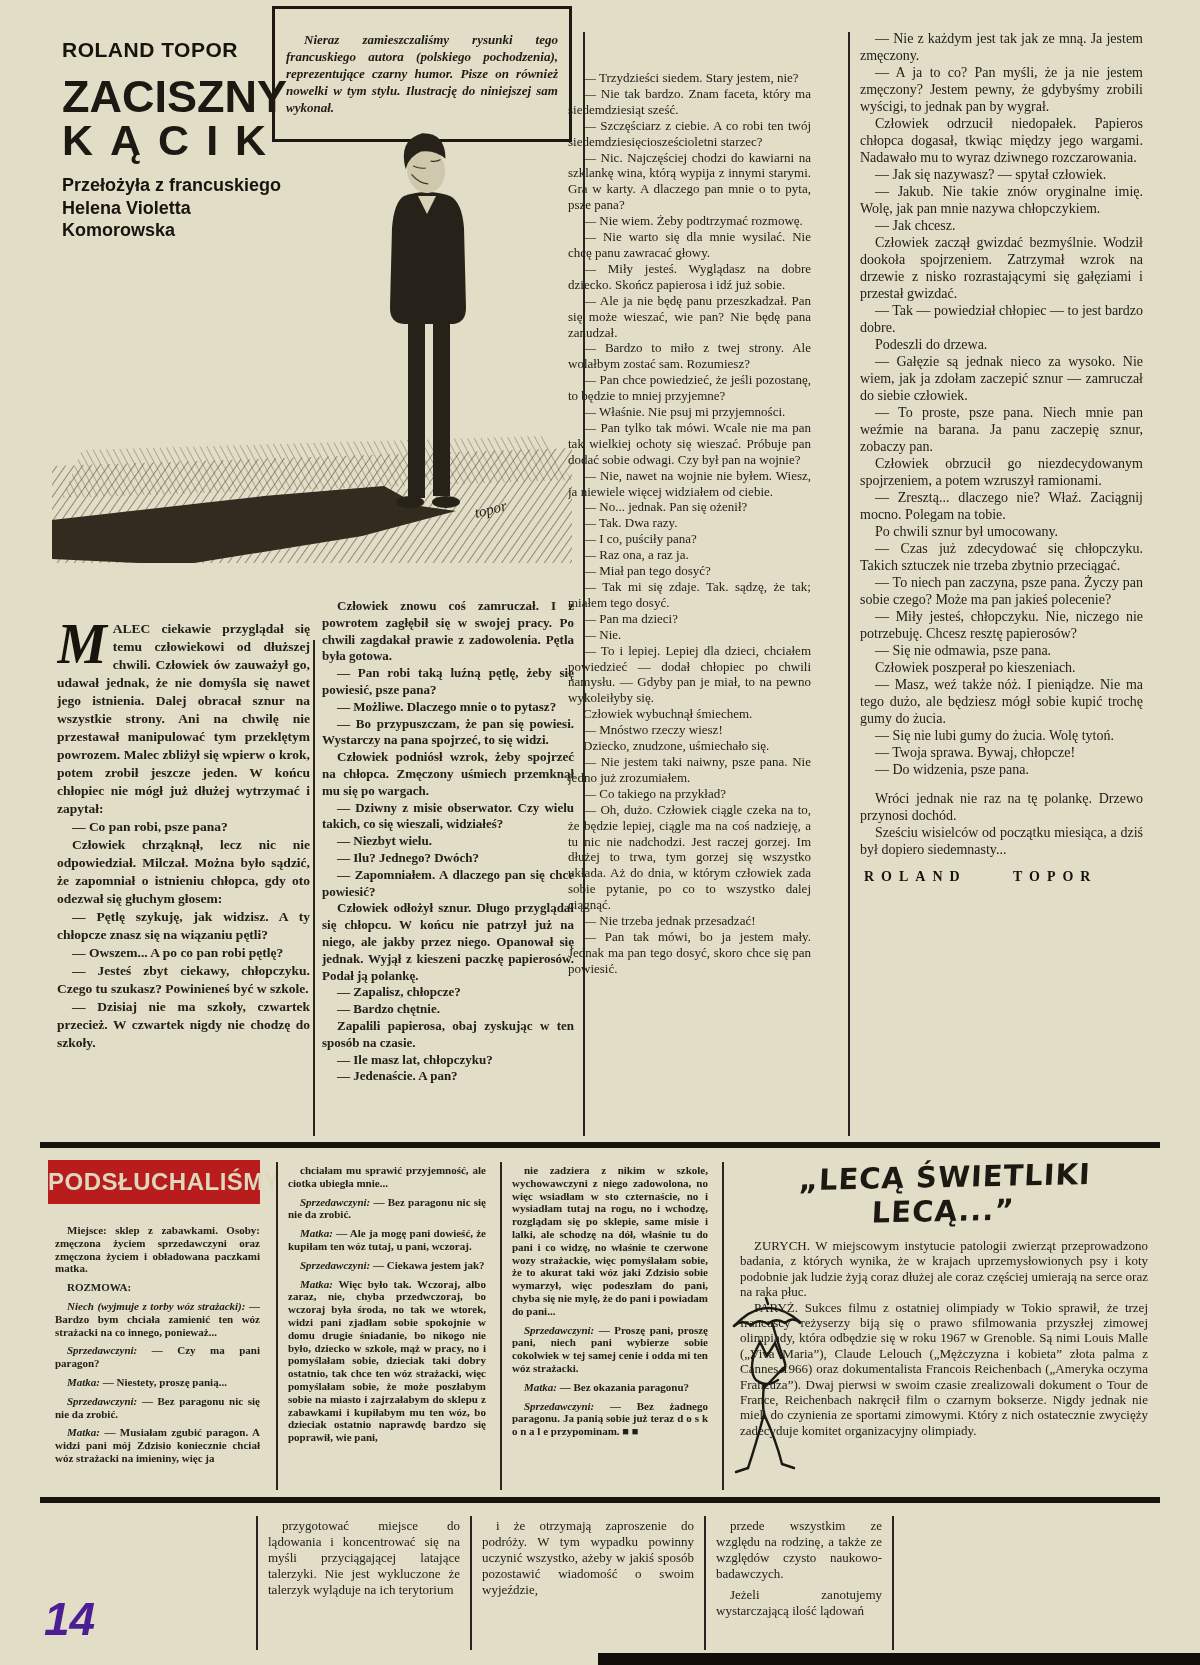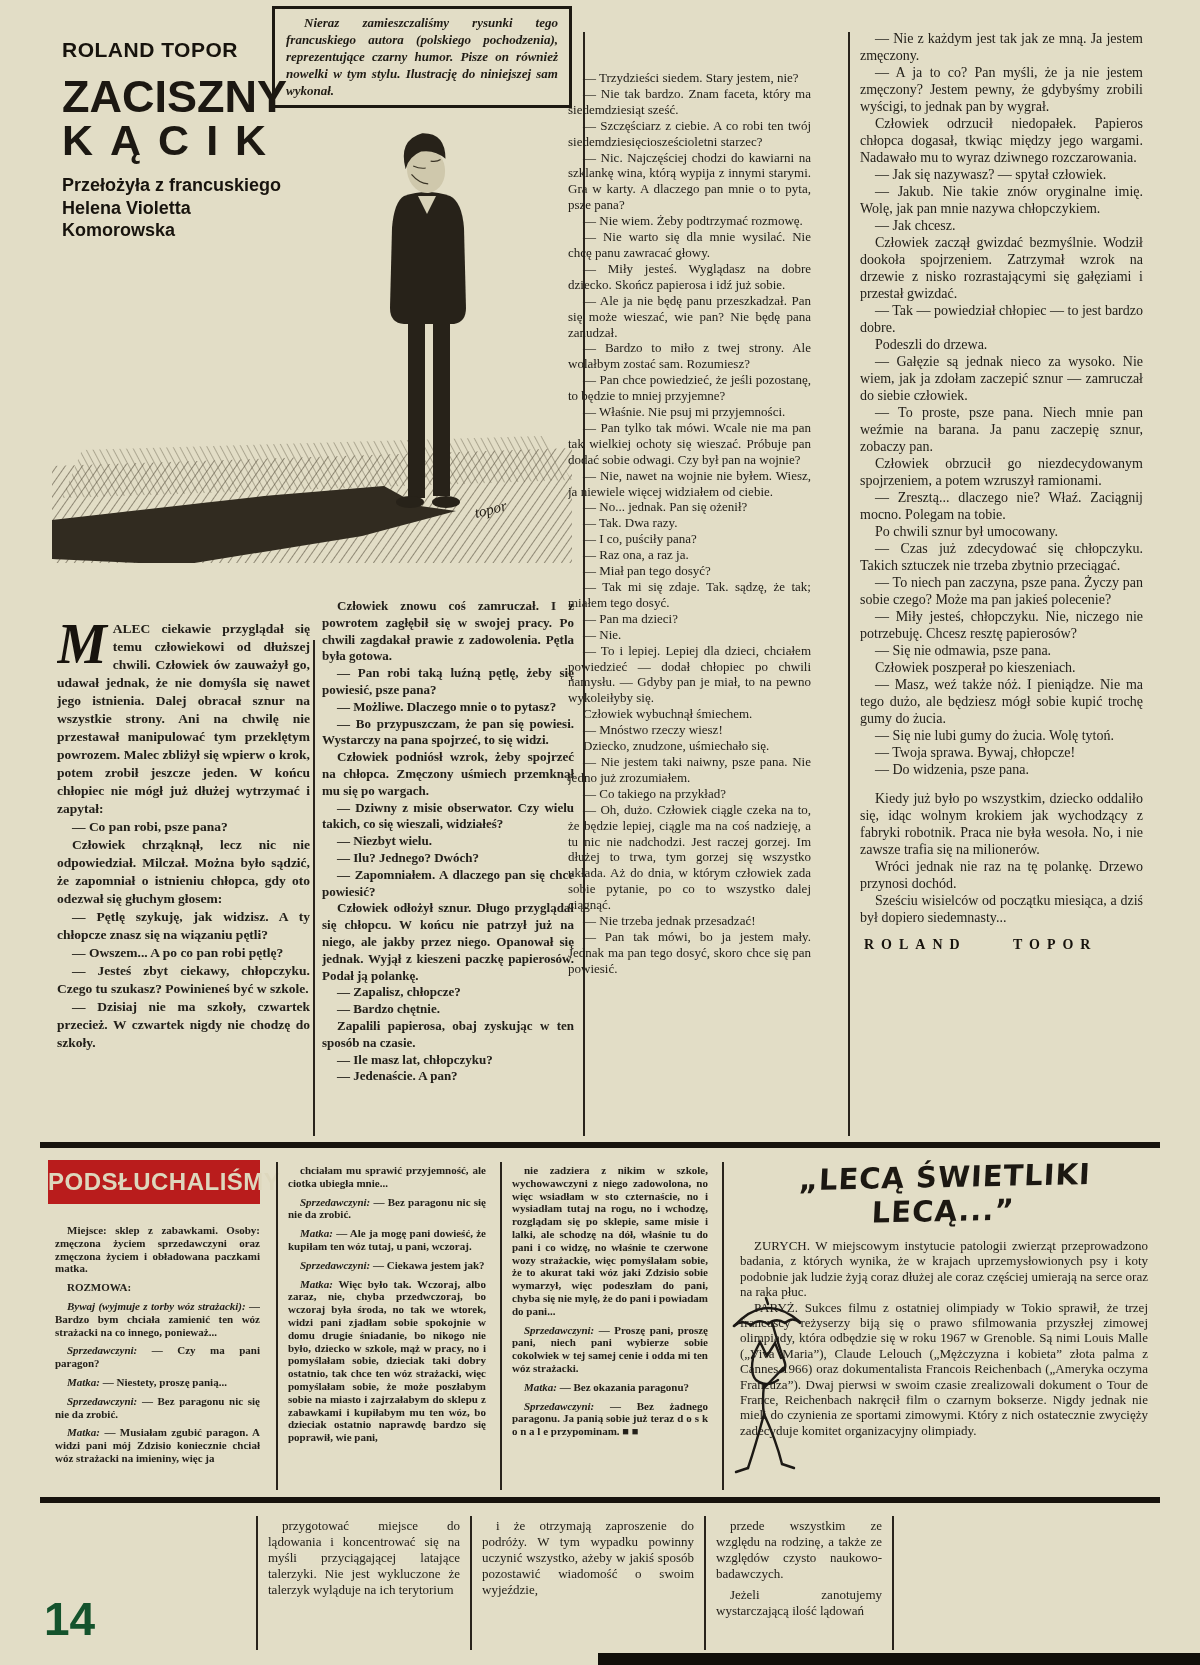--- a/index.html
+++ b/index.html
@@ -9,21 +9,21 @@
     font-family:"Liberation Serif",serif;color:#23201a;
   }
   
   .masthead{position:absolute;left:62px;top:38px;width:240px;}
   .author{font-family:"Liberation Sans",sans-serif;font-weight:bold;font-size:21px;letter-spacing:.5px;color:#17130d;}
   .title1{font-family:"Liberation Sans",sans-serif;font-weight:bold;font-size:45px;line-height:1.0;margin-top:12px;color:#1c1812;}
   .title2{font-family:"Liberation Sans",sans-serif;font-weight:bold;font-size:43px;line-height:1.0;letter-spacing:17px;color:#1c1812;}
   .translator{margin-top:12px;font-family:"Liberation Sans",sans-serif;font-weight:bold;font-size:18px;line-height:1.25;color:#17130d;}
   .editor-note{
     position:absolute;left:272px;top:6px;width:300px;
-    border:3px solid #1d1912;padding:6px 11px;box-sizing:border-box;
+    border:3px solid #1d1912;padding:23px 11px;box-sizing:border-box;
     font-style:italic;font-weight:bold;font-size:13px;line-height:1.3;text-align:justify;color:#1f1b14;
   }
   .editor-note p{margin:0;text-indent:18px;}
   
   .illustration{position:absolute;left:52px;top:118px;width:520px;height:445px;}
   
   .col{position:absolute;text-align:justify;overflow:hidden;}
   .col p{margin:0;text-indent:15px;}
   .col p:empty{height:12px;text-indent:0;}
   .col1{left:57px;top:620px;width:253px;height:516px;font-weight:bold;font-size:13.5px;line-height:18px;}
@@ -71,21 +71,21 @@
   .strip p{margin:0 0 5px;text-indent:14px;}
   .strip-1{left:46px;width:200px;}
   .strip-2{left:268px;width:192px;}
   .strip-3{left:482px;width:212px;}
   .strip-4{left:716px;width:166px;}
   .strip-5{left:904px;width:250px;}
   .strip-5 p:last-child{font-style:italic;text-indent:0;}
   
   .page-number{
     position:absolute;left:44px;top:1592px;
-    font-family:"Liberation Sans",sans-serif;font-weight:bold;font-size:46px;color:#14532d;
+    font-family:"Liberation Sans",sans-serif;font-weight:bold;font-size:46px;color:#4c1d95;font-style:italic;
   }
   .bottom-bar{position:absolute;left:598px;top:1653px;width:602px;height:12px;background:#120f0a;}
 </style>
 </head>
 <body>
 
 <div class="page">
 
   <header class="masthead">
     <div class="author">ROLAND TOPOR</div>
@@ -233,34 +233,33 @@
         <p>— Czas już zdecydować się chłopczyku. Takich sztuczek nie trzeba zbytnio przeciągać.</p>
         <p>— To niech pan zaczyna, psze pana. Życzy pan sobie czego? Może ma pan jakieś polecenie?</p>
         <p>— Miły jesteś, chłopczyku. Nie, niczego nie potrzebuję. Chcesz resztę papierosów?</p>
         <p>— Się nie odmawia, psze pana.</p>
         <p>Człowiek poszperał po kieszeniach.</p>
         <p>— Masz, weź także nóż. I pieniądze. Nie ma tego dużo, ale będziesz mógł sobie kupić trochę gumy do żucia.</p>
         <p>— Się nie lubi gumy do żucia. Wolę tytoń.</p>
         <p>— Twoja sprawa. Bywaj, chłopcze!</p>
         <p>— Do widzenia, psze pana.</p>
         <p></p>
-        <p>Kiedy już było po wszystkim, dziecko oddaliło się, idąc wolnym krokiem jak wychodzący z fabryki robotnik. Praca nie była wesoła. No, i nie zawsze trafia się na milionerów.</p>
         <p>Wróci jednak nie raz na tę polankę. Drzewo przynosi dochód.</p>
         <p>Sześciu wisielców od początku miesiąca, a dziś był dopiero siedemnasty...</p>
       </div>
     <div class="story-sig">ROLAND TOPOR</div>
   </section>
 
   <div class="hrule" style="left:40px;top:1142px;width:1120px;height:6px;"></div>
 
   <div class="pods-title">PODSŁUCHALIŚMY</div>
   <section class="pods pods-a">
       <p>Miejsce: sklep z zabawkami. Osoby: zmęczona życiem sprzedawczyni oraz zmęczona życiem i obładowana paczkami matka.</p>
       <p>ROZMOWA:</p>
-      <p><span class="lead">Bywaj (wyjmuje z torby wóz strażacki):</span> — Bardzo bym chciała zamienić ten wóz strażacki na co innego, ponieważ...</p>
+      <p><span class="lead">Niech (wyjmuje z torby wóz strażacki):</span> — Bardzo bym chciała zamienić ten wóz strażacki na co innego, ponieważ...</p>
       <p><span class="lead">Sprzedawczyni:</span> — Czy ma pani paragon?</p>
       <p><span class="lead">Matka:</span> — Niestety, proszę panią...</p>
       <p><span class="lead">Sprzedawczyni:</span> — Bez paragonu nic się nie da zrobić.</p>
       <p><span class="lead">Matka:</span> — Musiałam zgubić paragon. A widzi pani mój Zdzisio koniecznie chciał wóz strażacki na imieniny, więc ja</p>
     </section>
   <section class="pods pods-b">
       <p>chciałam mu sprawić przyjemność, ale ciotka ubiegła mnie...</p>
       <p><span class="lead">Sprzedawczyni:</span> — Bez paragonu nic się nie da zrobić.</p>
       <p><span class="lead">Matka:</span> — Ale ja mogę pani dowieść, że kupiłam ten wóz tutaj, u pani, wczoraj.</p>
       <p><span class="lead">Sprzedawczyni:</span> — Ciekawa jestem jak?</p>

